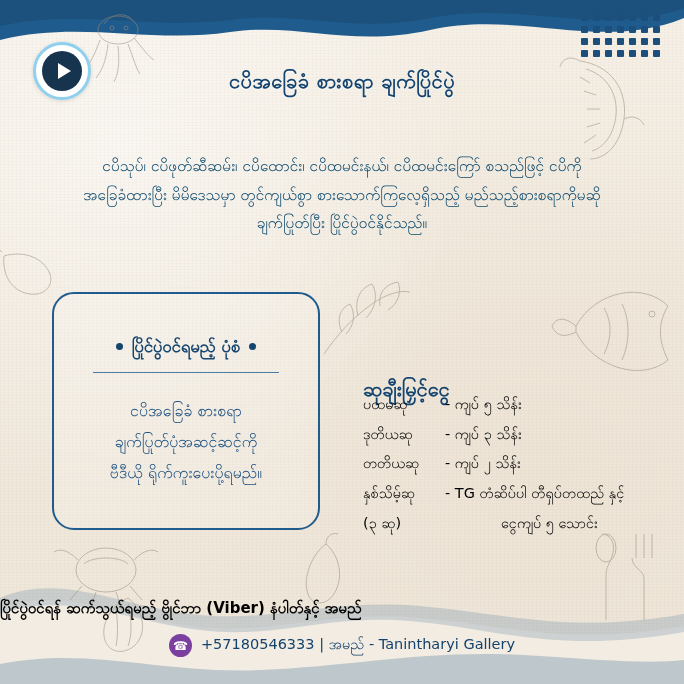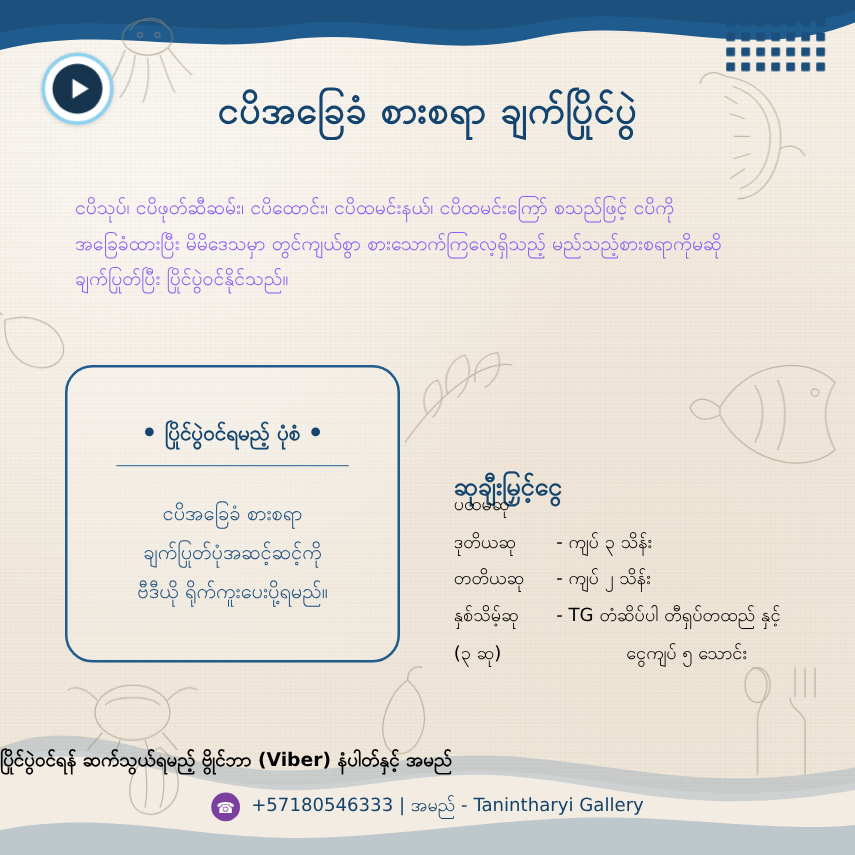--- a/index.html
+++ b/index.html
@@ -70,30 +70,30 @@
     grid-auto-rows: 9px;
     gap: 3px;
   }
   .dotgrid i { display: block; width: 7px; height: 7px; background: #1d4f7c; border-radius: 1px; }
 
   
   .headline {
     position: absolute; top: 68px; left: 0; width: 100%;
     text-align: center;
     color: #15446f;
-    font-size: 30px;
+    font-size: 20px;
     font-weight: bold;
     letter-spacing: .5px;
     text-shadow: 0 1px 0 rgba(255,255,255,.8);
   }
 
   .subtext {
     position: absolute; top: 152px; left: 60px; width: 564px;
-    text-align: left;
-    color: #8b5cf6;
+    text-align: center;
+    color: #0c4a6e;
     font-size: 15.5px;
     line-height: 1.85;
   }
   .subtext div { white-space: nowrap; }
 
   
   .card {
     position: absolute;
     left: 52px; top: 292px;
     width: 268px; height: 238px;
@@ -291,20 +291,21 @@
     <div>ငပိအခြေခံ စားစရာ</div>
     <div>ချက်ပြုတ်ပုံအဆင့်ဆင့်ကို</div>
     <div>ဗီဒီယို ရိုက်ကူးပေးပို့ရမည်။</div>
   </div>
 </div>
 
 <div class="prize-title">ဆုချီးမြှင့်ငွေ</div>
 <div class="prize-list" id="prize-list">
     <div class="prize-row">
       <span class="lbl">ပထမဆု</span>
+      <span class="val">- ကျပ် ၅ သိန်း</span>
     </div>
     <div class="prize-row">
       <span class="lbl">ဒုတိယဆု</span>
       <span class="val">- ကျပ် ၃ သိန်း</span>
     </div>
     <div class="prize-row">
       <span class="lbl">တတိယဆု</span>
       <span class="val">- ကျပ် ၂ သိန်း</span>
     </div>
     <div class="prize-row">

